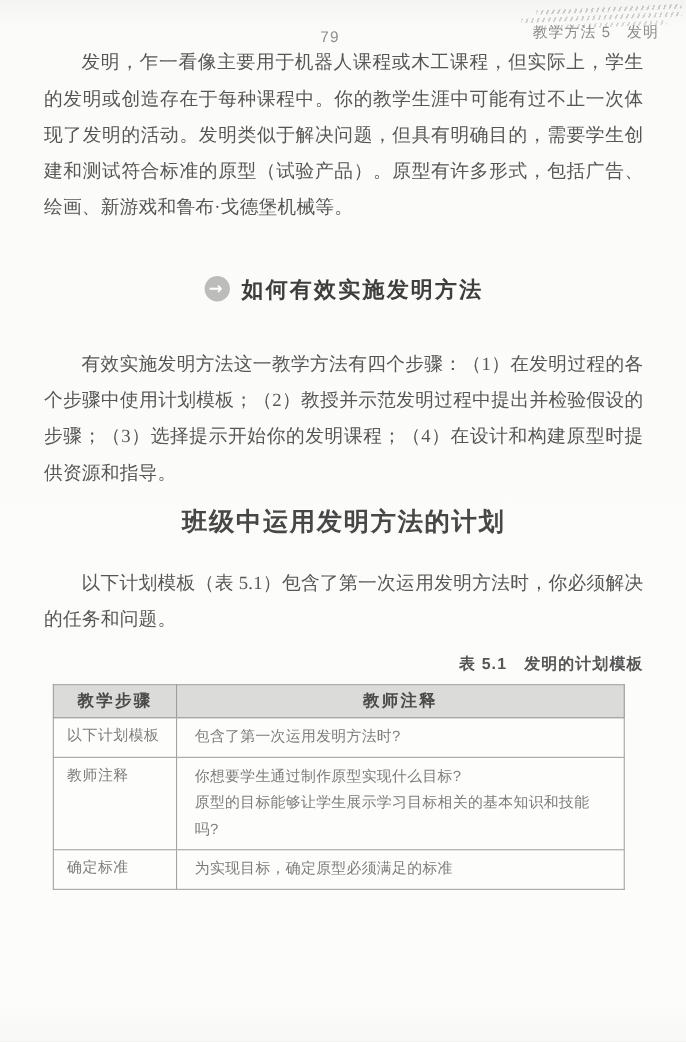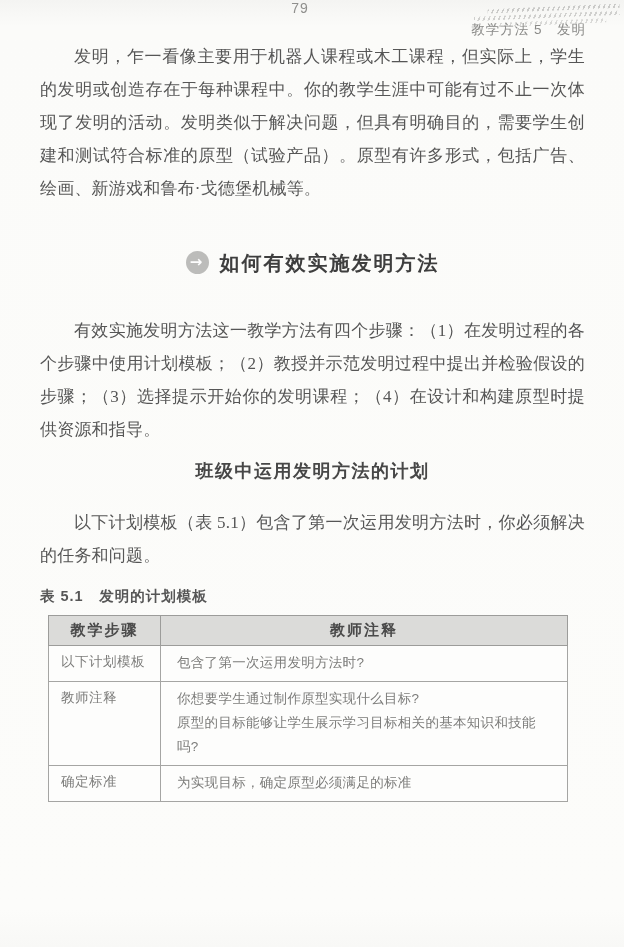--- a/index.html
+++ b/index.html
@@ -18,26 +18,26 @@
   
   .hatch { position: absolute; top: 5px; right: 4px; width: 150px; height: 26px; transform: rotate(-2.5deg); }
   .hatch-row { position: absolute; height: 4px; right: 0;
     background: repeating-linear-gradient(115deg, #c2c2c0 0 1.6px, transparent 1.6px 4.6px); }
   .hatch-row.r1 { top: 2px;  width: 132px; opacity: .85; }
   .hatch-row.r2 { top: 9px;  width: 146px; opacity: .75; }
   .hatch-row.r3 { top: 16px; width: 116px; opacity: .6; right: 14px; }
 
   .pagehead { position: relative; height: 40px; }
   .pagenum {
-    position: absolute; left: 0; right: 24px; top: 0;
+    position: absolute; left: 0; right: 24px; top: 25px;
     text-align: center; font-family: "Liberation Sans", sans-serif;
     font-size: 14px; color: #8f8f8d; letter-spacing: 1px;
   }
   .chapter {
-    position: absolute; right: 38px; top: 21px;
+    position: absolute; right: 25px; top: 21px;
     font-family: "Liberation Sans", sans-serif;
     font-size: 13.5px; color: #8a8a88; letter-spacing: 1px;
   }
 
   .content { padding: 0 39px 0 40px; }
 
   .body-para {
     font-size: 17px; line-height: 33px; text-align: justify;
     text-indent: 2em; color: #565656; letter-spacing: 0.2px;
   }
@@ -53,25 +53,25 @@
   }
   .circle-icon .arrow {
     position: absolute; top: 0; left: 0; right: 0; bottom: 0;
     display: flex; align-items: center; justify-content: center;
     color: #fdfdfd; font-size: 15px; font-weight: bold; line-height: 1;
     font-family: "DejaVu Sans", sans-serif;
   }
 
   .sub-heading {
     margin: 13px 0 23px; text-align: center;
-    font-size: 18px; font-weight: bold; color: #474747; letter-spacing: 1.5px; font-family: Liberation Serif, serif;
+    font-size: 23px; font-weight: bold; color: #474747; letter-spacing: 1.5px; font-family: Liberation Serif, serif;
   }
 
   .table-caption {
-    margin: 15px 0 9px; text-align: left;
+    margin: 15px 0 9px; text-align: right;
     font-family: "Liberation Sans", sans-serif;
     font-size: 14.5px; font-weight: bold; color: #565656; letter-spacing: 1px;
   }
 
   table.plan-table {
     width: 520px; margin-left: 8px;
     border-collapse: collapse;
     font-family: "Liberation Sans", sans-serif;
     background: #fdfdfc;
   }

